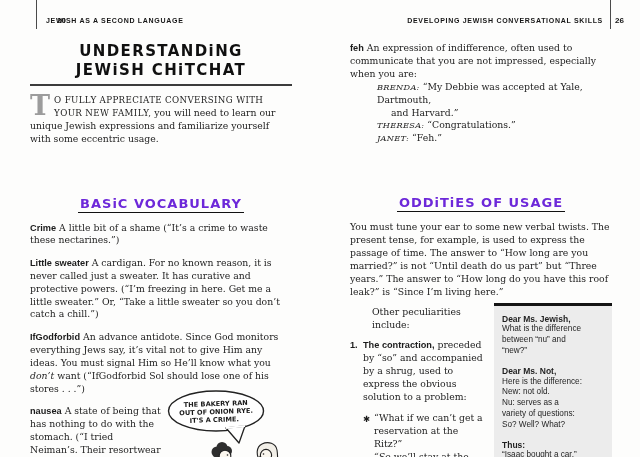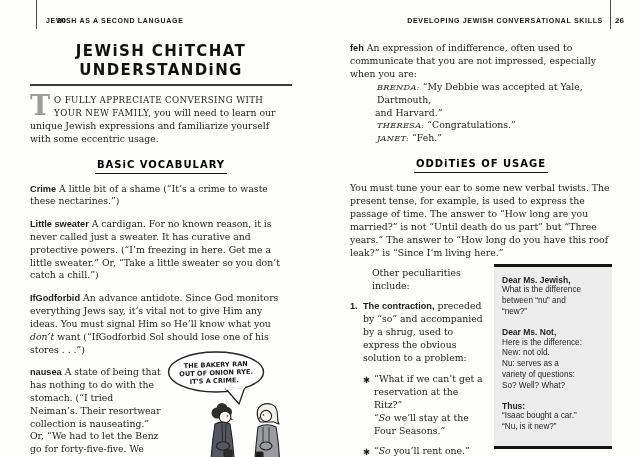--- a/index.html
+++ b/index.html
@@ -23,32 +23,32 @@
          font-size:15px;line-height:18.5px;letter-spacing:1.4px;color:#101010;}
   .titlerule{height:2px;background:#3c3c3c;margin-top:5px;}
 
   .intro{margin-top:8px;}
   .dropcap{float:left;font-family:"DejaVu Serif",serif;font-weight:bold;font-size:27px;
            line-height:21px;color:#9c9c9c;margin:1px 4px 0 0;}
   .leadcaps{font-size:8.7px;letter-spacing:.35px;}
 
   .secwrap{text-align:center;margin:13px 0 9px;}
   .sechead{display:inline-block;font-family:"DejaVu Sans",sans-serif;font-weight:800;
-           font-size:10px;letter-spacing:1px;color:#000000;border-bottom:1.6px solid #111;
-           padding:0 2px 1px;}
+           font-size:13px;letter-spacing:1px;color:#6d28d9;border-bottom:1.6px solid #111;
+           padding:0 2px 1px;margin-top:39px;}
 
   .entry{margin-bottom:9.5px;}
   .term{font-family:"Liberation Sans",sans-serif;font-weight:bold;font-size:9.2px;}
   .it{font-style:italic;margin-top:28px;}
 
   .cartoon{float:right;width:132px;height:136px;margin:-16px -6px 0 5px;}
 
   
   .dlg{margin-left:27px;}
-  .dlg-cont{margin-left:25px;}
+  .dlg-cont{margin-left:41px;}
   .speaker{font-size:8.2px;letter-spacing:.3px;font-style:italic;}
 
   .lead{margin:7px 0 8px 22px;}
 
   .oddwrap::after{content:"";display:block;clear:both;}
   .sidebar{float:right;width:118px;box-sizing:border-box;background:#ececec;
            border-top:3px solid #141414;border-bottom:3px solid #141414;
            padding:8px 8px 4px;margin:-3px 0 0 8px;
            font-family:"Liberation Sans",sans-serif;font-size:8.2px;line-height:10.8px;color:#1f1f1f;}
   .sb-block{margin-bottom:9px;}
@@ -71,22 +71,22 @@
 <div class="spread">
 
   <div class="page page-left">
     <span class="pagenum" style="left:17px">20</span>
     <div class="vrule" style="left:36px"></div>
     <span class="runhead" style="left:46px">JEWISH AS A SECOND LANGUAGE</span>
 
     <div class="content">
 
       <div class="title">
+        <div>UNDERSTANDiNG</div>
         <div>JEWiSH CHiTCHAT</div>
-        <div>UNDERSTANDiNG</div>
       </div>
       <div class="titlerule"></div>
 
       <div class="intro">
         <span class="dropcap">T</span><span class="leadcaps">O FULLY APPRECIATE CONVERSING WITH YOUR NEW FAMILY,</span><span> you will need to learn our unique Jewish expressions and familiarize yourself with some eccentric usage.</span>
       </div>
 
       <div class="secwrap">
         <span class="sechead">BASiC VOCABULARY</span>
       </div>

